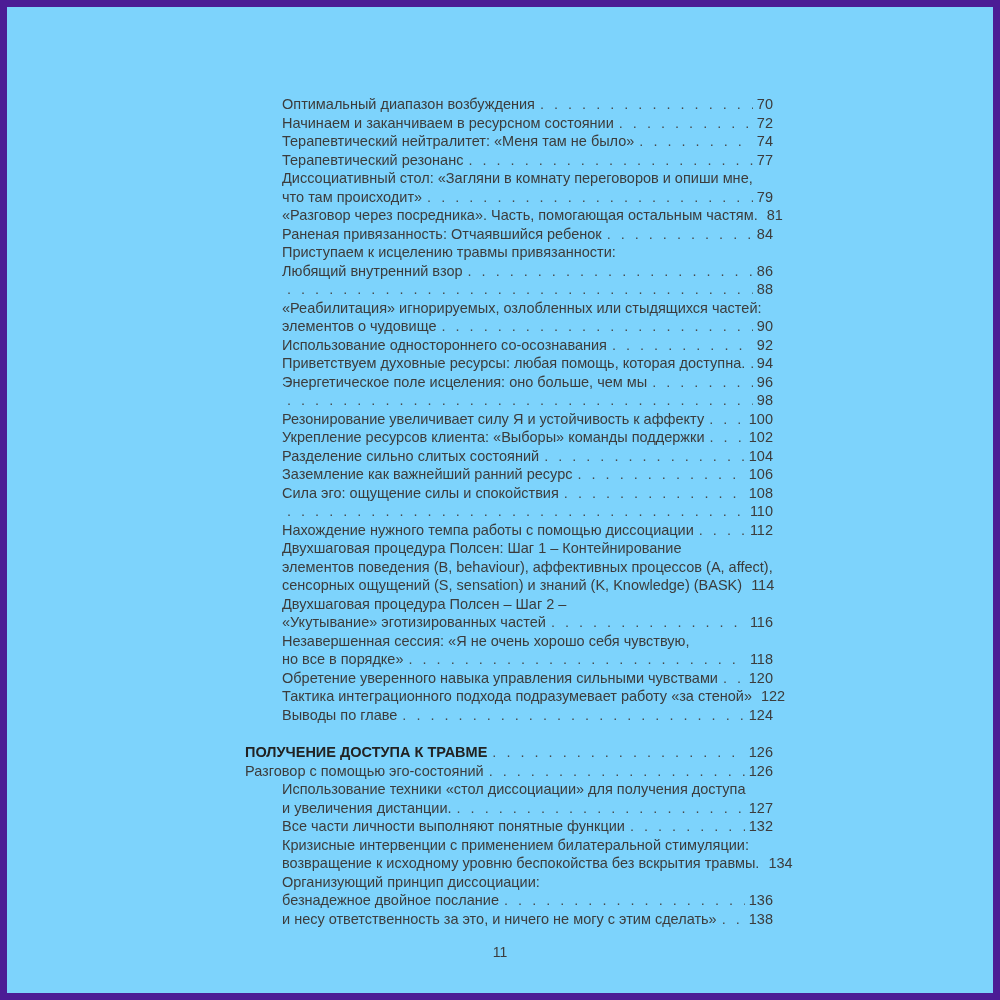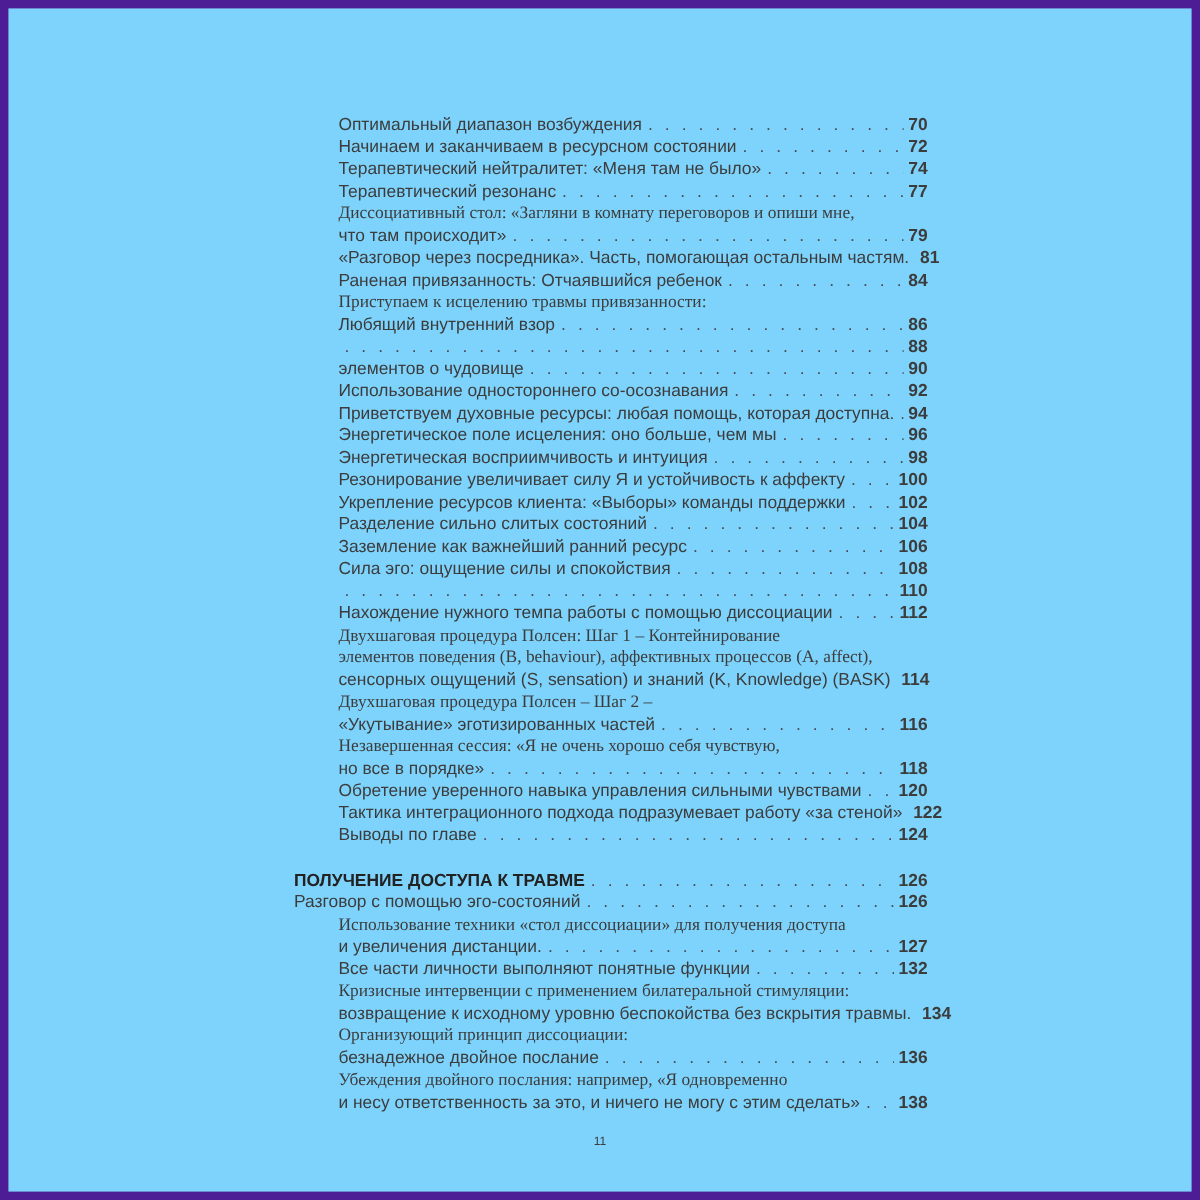--- a/index.html
+++ b/index.html
@@ -25,21 +25,21 @@
     top: 88px;
     left: 238px;
     width: 528px;
   }
   .entry { margin: 0; }
   .entry.sub { padding-left: 37px; }
   .entry.top { padding-left: 0; }
   .entry.chapter { padding-left: 0; }
   .entry.gap-before { margin-top: 19px; }
   .entry.chapter .text { font-weight: bold; color: #222222; }
-  .line { white-space: nowrap; font-family: Liberation Serif, serif; }
+  .line { white-space: nowrap; }
   .row {
     display: flex;
     align-items: baseline;
   }
   .row .text {
     white-space: nowrap;
     flex: 0 0 auto;
   }
   .leader {
     flex: 1 1 auto;
@@ -47,31 +47,31 @@
     white-space: nowrap;
     margin: 0 4px 0 5px;
     letter-spacing: 3px;
     color: #4a4a4a;
     font-weight: normal;
   }
   .pagenum {
     flex: 0 0 auto;
     text-align: center;
     white-space: nowrap;
-    font-weight: bold;
+    font-weight: normal;
     color: #3c3c3c;
   }
   .footer {
     position: absolute;
     bottom: 32px;
     left: 0;
     width: 100%;
     text-align: center;
     color: #3c3c3c;
-    font-size: 10px;
+    font-size: 14px;
   }
 </style>
 </head>
 <body>
 
 <div class="page">
   <main class="toc">
     <div id="toc-container">
         <div class="entry sub">
           <div class="row">
@@ -131,20 +131,21 @@
             <span class="pagenum">86</span>
           </div>
         </div>
         <div class="entry sub">
           <div class="row">
             <span class="leader">. . . . . . . . . . . . . . . . . . . . . . . . . . . . . . . . . . . . . . . . . . . . . . . . . . . . . . . . . . . . . . . . . . . . . . . . . . . . . . . . . . . . . . . . . . . . . . . . . . . . . . . . . . . . . . . . . . . . . . . .</span>
             <span class="pagenum">88</span>
           </div>
         </div>
         <div class="entry sub">
+          <div class="line text">«Реабилитация» игнорируемых, озлобленных или стыдящихся частей:</div>
           <div class="row">
             <span class="text">элементов о чудовище</span>
             <span class="leader">. . . . . . . . . . . . . . . . . . . . . . . . . . . . . . . . . . . . . . . . . . . . . . . . . . . . . . . . . . . . . . . . . . . . . . . . . . . . . . . . . . . . . . . . . . . . . . . . . . . . . . . . . . . . . . . . . . . . . . . .</span>
             <span class="pagenum">90</span>
           </div>
         </div>
         <div class="entry sub">
           <div class="row">
             <span class="text">Использование одностороннего со-осознавания</span>
             <span class="leader">. . . . . . . . . . . . . . . . . . . . . . . . . . . . . . . . . . . . . . . . . . . . . . . . . . . . . . . . . . . . . . . . . . . . . . . . . . . . . . . . . . . . . . . . . . . . . . . . . . . . . . . . . . . . . . . . . . . . . . . .</span>
@@ -160,21 +161,20 @@
         </div>
         <div class="entry sub">
           <div class="row">
             <span class="text">Энергетическое поле исцеления: оно больше, чем мы</span>
             <span class="leader">. . . . . . . . . . . . . . . . . . . . . . . . . . . . . . . . . . . . . . . . . . . . . . . . . . . . . . . . . . . . . . . . . . . . . . . . . . . . . . . . . . . . . . . . . . . . . . . . . . . . . . . . . . . . . . . . . . . . . . . .</span>
             <span class="pagenum">96</span>
           </div>
         </div>
         <div class="entry sub">
           <div class="row">
-            <span class="text">Энергетическая восприимчивость и интуиция</span>
             <span class="leader">. . . . . . . . . . . . . . . . . . . . . . . . . . . . . . . . . . . . . . . . . . . . . . . . . . . . . . . . . . . . . . . . . . . . . . . . . . . . . . . . . . . . . . . . . . . . . . . . . . . . . . . . . . . . . . . . . . . . . . . .</span>
             <span class="pagenum">98</span>
           </div>
         </div>
         <div class="entry sub">
           <div class="row">
             <span class="text">Резонирование увеличивает силу Я и устойчивость к аффекту</span>
             <span class="leader">. . . . . . . . . . . . . . . . . . . . . . . . . . . . . . . . . . . . . . . . . . . . . . . . . . . . . . . . . . . . . . . . . . . . . . . . . . . . . . . . . . . . . . . . . . . . . . . . . . . . . . . . . . . . . . . . . . . . . . . .</span>
             <span class="pagenum">100</span>
           </div>
@@ -305,21 +305,20 @@
         </div>
         <div class="entry sub">
           <div class="line text">Организующий принцип диссоциации:</div>
           <div class="row">
             <span class="text">безнадежное двойное послание</span>
             <span class="leader">. . . . . . . . . . . . . . . . . . . . . . . . . . . . . . . . . . . . . . . . . . . . . . . . . . . . . . . . . . . . . . . . . . . . . . . . . . . . . . . . . . . . . . . . . . . . . . . . . . . . . . . . . . . . . . . . . . . . . . . .</span>
             <span class="pagenum">136</span>
           </div>
         </div>
         <div class="entry sub">
-          <div class="line text">Убеждения двойного послания: например, «Я одновременно</div>
           <div class="row">
             <span class="text">и несу ответственность за это, и ничего не могу с этим сделать»</span>
             <span class="leader">. . . . . . . . . . . . . . . . . . . . . . . . . . . . . . . . . . . . . . . . . . . . . . . . . . . . . . . . . . . . . . . . . . . . . . . . . . . . . . . . . . . . . . . . . . . . . . . . . . . . . . . . . . . . . . . . . . . . . . . .</span>
             <span class="pagenum">138</span>
           </div>
         </div>
       </div>
   </main>
   <footer class="footer">
     <span>11</span>

